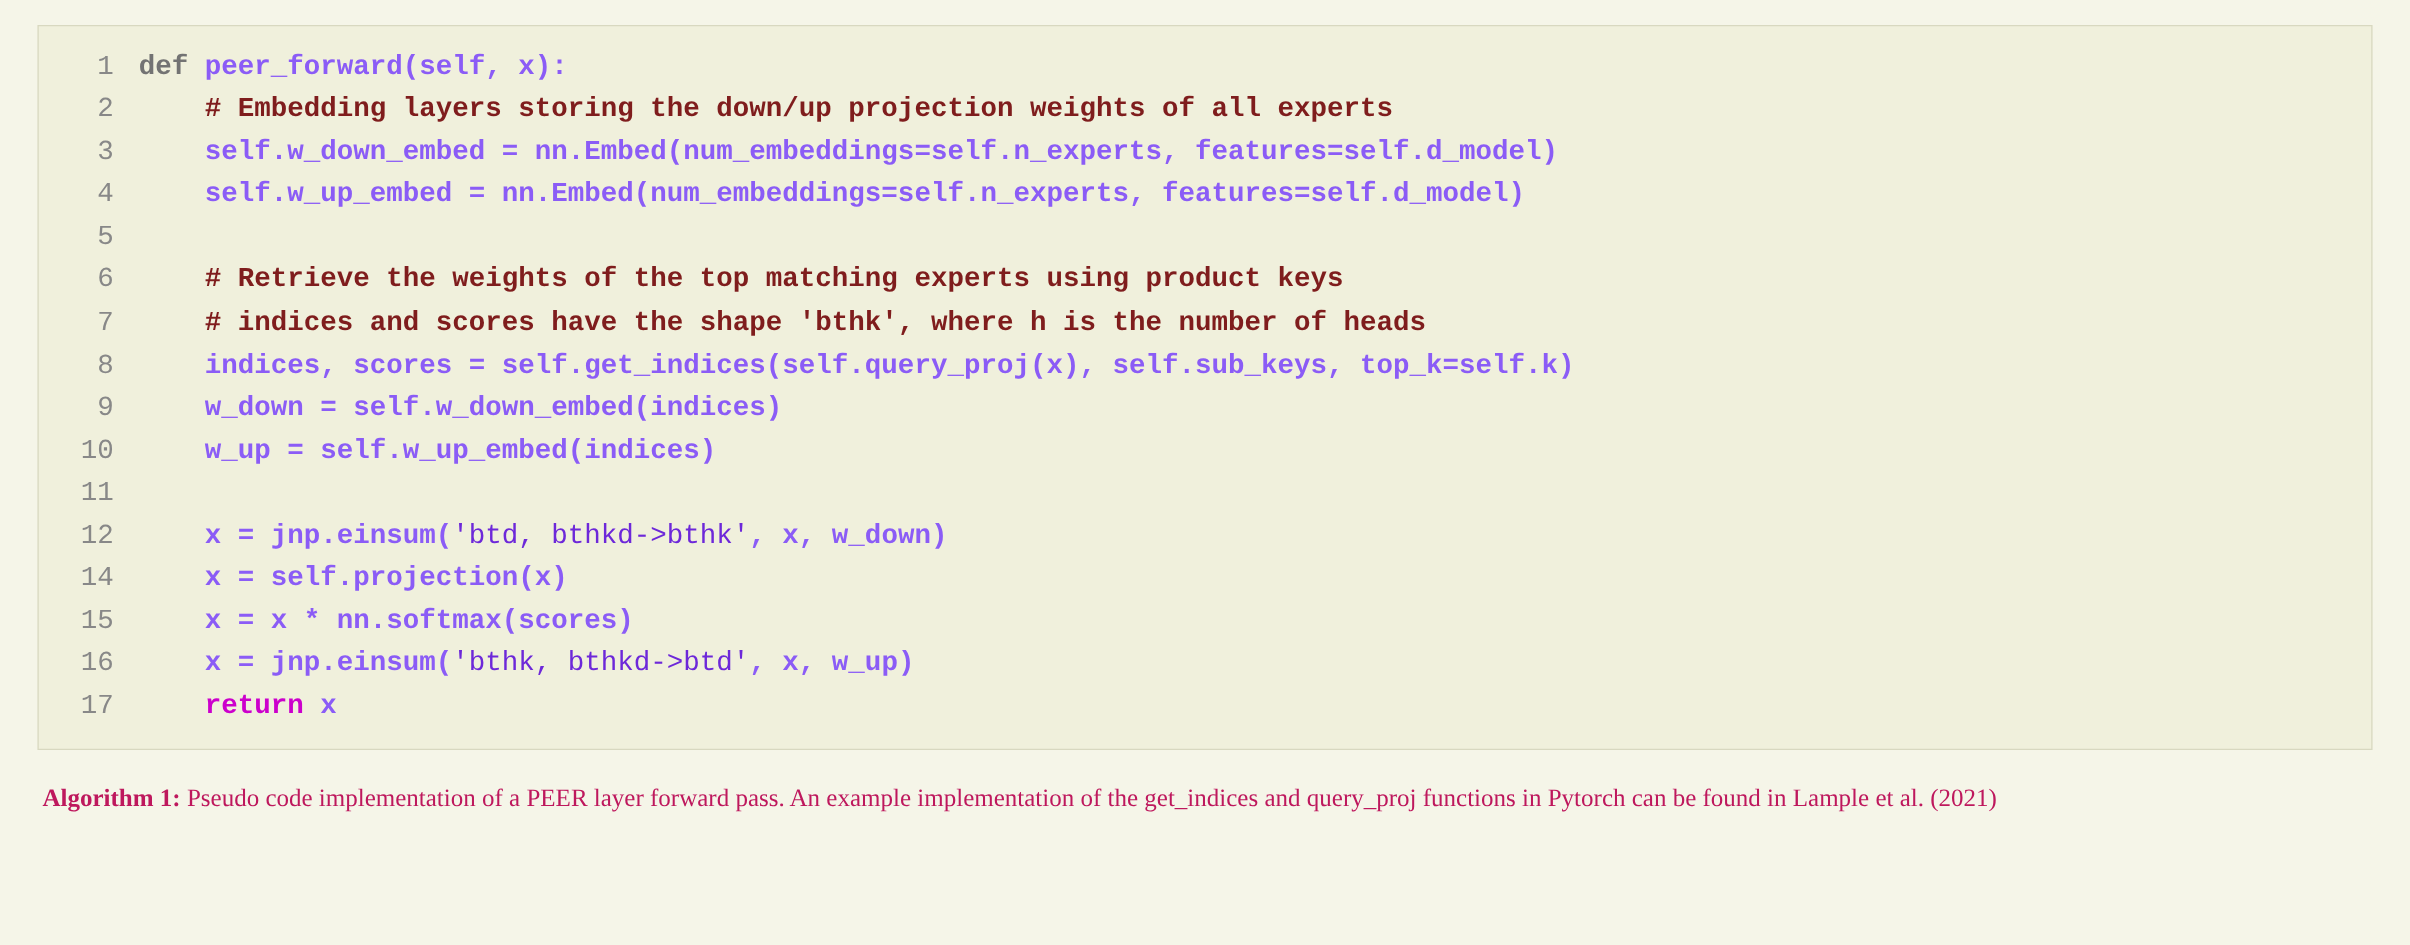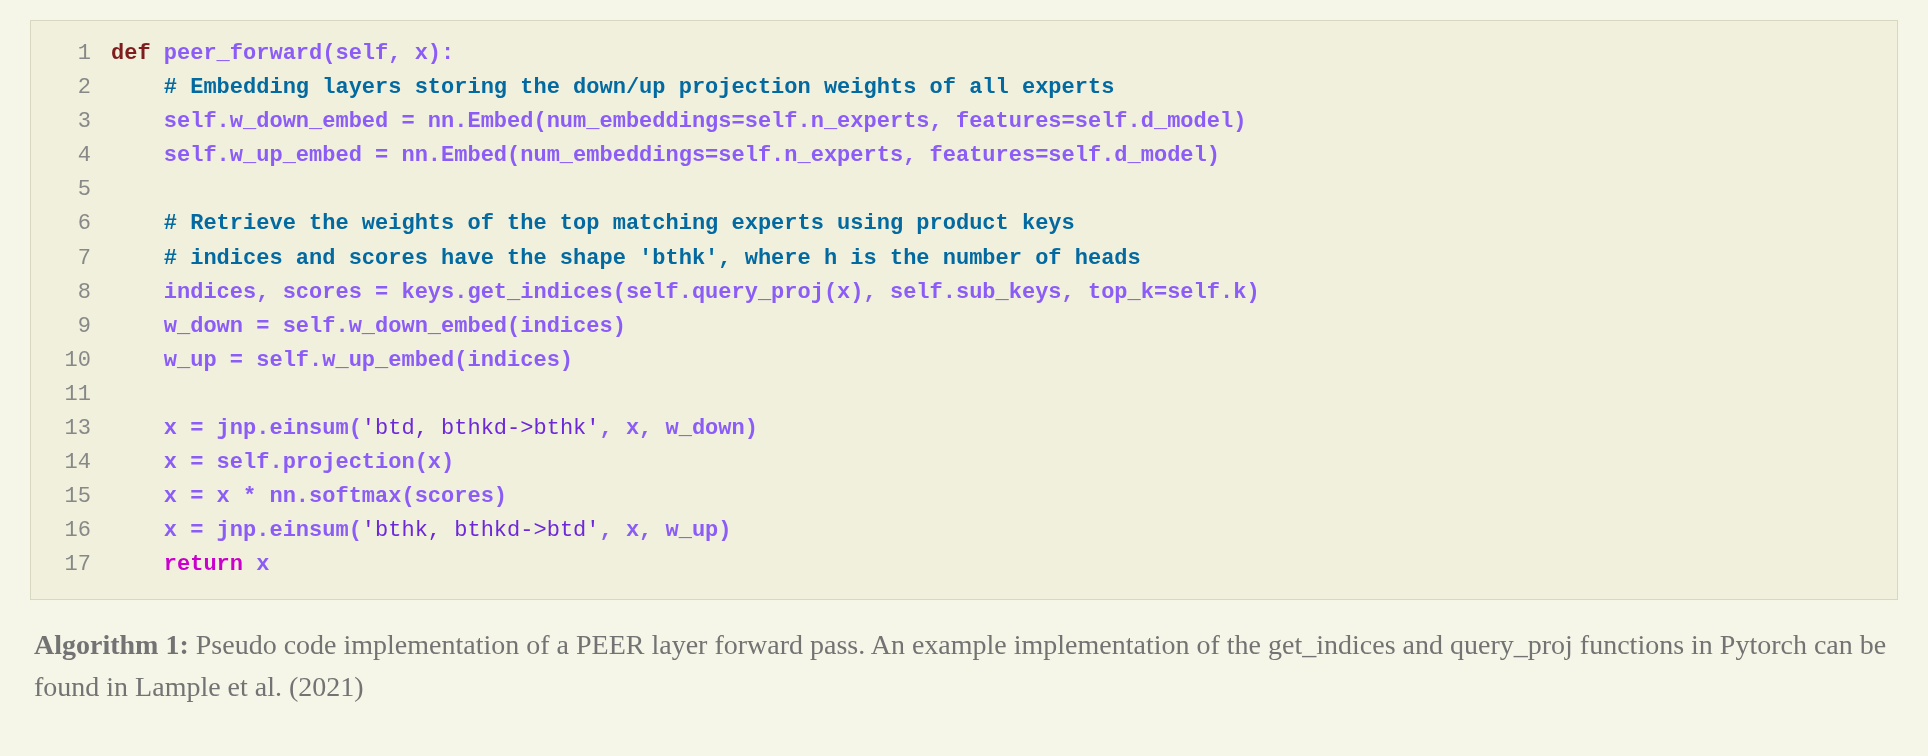--- a/index.html
+++ b/index.html
@@ -43,30 +43,30 @@
       margin-right: 20px;
       user-select: none;
       font-size: 22px;
     }
 
     .code-content {
       flex: 1;
     }
 
     
-    .kw-def    { color: #7f1d1d; font-weight: bold; }
+    .kw-def    { color: #737373; font-weight: bold; }
     .kw-return { color: #cc00cc; font-weight: bold; }
-    .comment   { color: #0369a1; font-weight: bold; }
+    .comment   { color: #7f1d1d; font-weight: bold; }
     .str       { color: #6d28d9; }
     .normal    { color: #8b5cf6; font-weight: bold; }
 
     .caption {
       font-family: Georgia, 'Times New Roman', Times, serif;
-      font-size: 28px;
-      color: #737373;
+      font-size: 20px;
+      color: #be185d;
       line-height: 1.5;
       margin-top: 6px;
       padding: 0 4px;
     }
 
     .caption-label {
       font-weight: bold;
     }
   </style>
 </head>
@@ -74,25 +74,25 @@
 
 <div class="code-block" id="code-container">
 
 <div class="code-line"><span class="line-num">1</span><span class="code-content"><span class="kw-def">def</span><span class="normal"> peer_forward(self, x):</span></span></div>
     <div class="code-line"><span class="line-num">2</span><span class="code-content"><span class="comment">    # Embedding layers storing the down/up projection weights of all experts</span></span></div>
     <div class="code-line"><span class="line-num">3</span><span class="code-content"><span class="normal">    self.w_down_embed = nn.Embed(num_embeddings=self.n_experts, features=self.d_model)</span></span></div>
     <div class="code-line"><span class="line-num">4</span><span class="code-content"><span class="normal">    self.w_up_embed = nn.Embed(num_embeddings=self.n_experts, features=self.d_model)</span></span></div>
     <div class="code-line"><span class="line-num">5</span><span class="code-content">&nbsp;</span></div>
     <div class="code-line"><span class="line-num">6</span><span class="code-content"><span class="comment">    # Retrieve the weights of the top matching experts using product keys</span></span></div>
     <div class="code-line"><span class="line-num">7</span><span class="code-content"><span class="comment">    # indices and scores have the shape 'bthk', where h is the number of heads</span></span></div>
-    <div class="code-line"><span class="line-num">8</span><span class="code-content"><span class="normal">    indices, scores = keys.get_indices(self.query_proj(x), self.sub_keys, top_k=self.k)</span></span></div>
+    <div class="code-line"><span class="line-num">8</span><span class="code-content"><span class="normal">    indices, scores = self.get_indices(self.query_proj(x), self.sub_keys, top_k=self.k)</span></span></div>
     <div class="code-line"><span class="line-num">9</span><span class="code-content"><span class="normal">    w_down = self.w_down_embed(indices)</span></span></div>
     <div class="code-line"><span class="line-num">10</span><span class="code-content"><span class="normal">    w_up = self.w_up_embed(indices)</span></span></div>
     <div class="code-line"><span class="line-num">11</span><span class="code-content">&nbsp;</span></div>
-    <div class="code-line"><span class="line-num">13</span><span class="code-content"><span class="normal">    x = jnp.einsum(</span><span class="str">'btd, bthkd-&gt;bthk'</span><span class="normal">, x, w_down)</span></span></div>
+    <div class="code-line"><span class="line-num">12</span><span class="code-content"><span class="normal">    x = jnp.einsum(</span><span class="str">'btd, bthkd-&gt;bthk'</span><span class="normal">, x, w_down)</span></span></div>
     <div class="code-line"><span class="line-num">14</span><span class="code-content"><span class="normal">    x = self.projection(x)</span></span></div>
     <div class="code-line"><span class="line-num">15</span><span class="code-content"><span class="normal">    x = x * nn.softmax(scores)</span></span></div>
     <div class="code-line"><span class="line-num">16</span><span class="code-content"><span class="normal">    x = jnp.einsum(</span><span class="str">'bthk, bthkd-&gt;btd'</span><span class="normal">, x, w_up)</span></span></div>
     <div class="code-line"><span class="line-num">17</span><span class="code-content"><span class="normal">    </span><span class="kw-return">return</span><span class="normal"> x</span></span></div>
   </div>
 
 <div class="caption">
   <span class="caption-label">Algorithm 1:</span><span> Pseudo code implementation of a PEER layer forward pass.  An example implementation of the get_indices and query_proj functions in Pytorch can be found in Lample et al. (2021)</span>
 </div>
 

